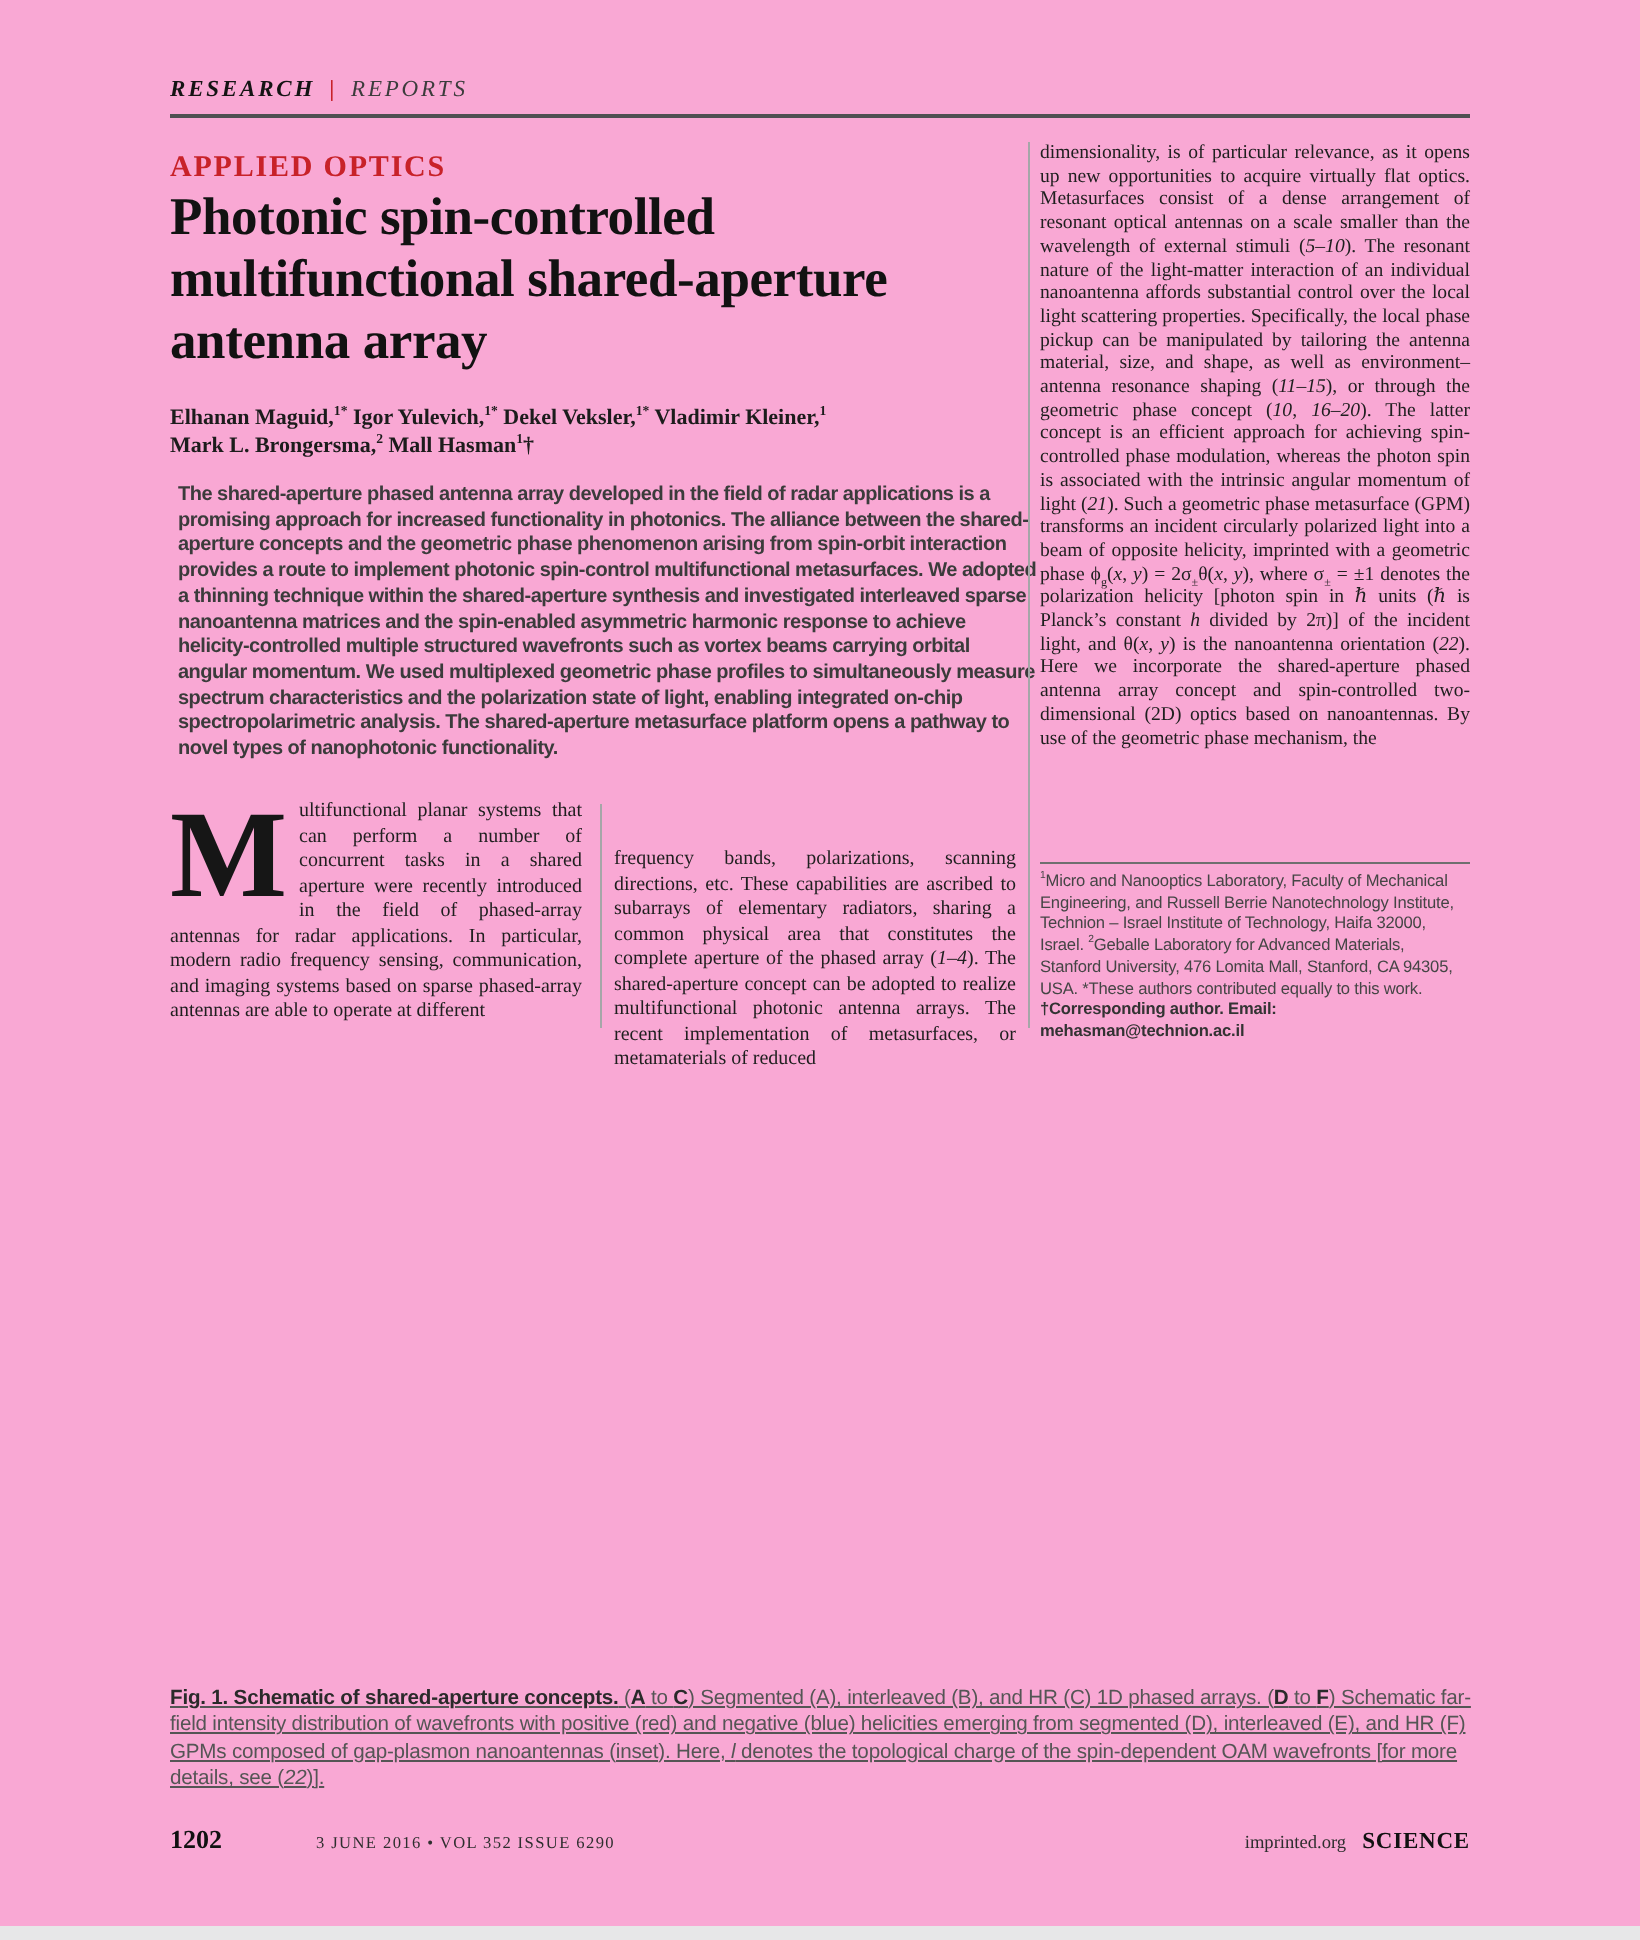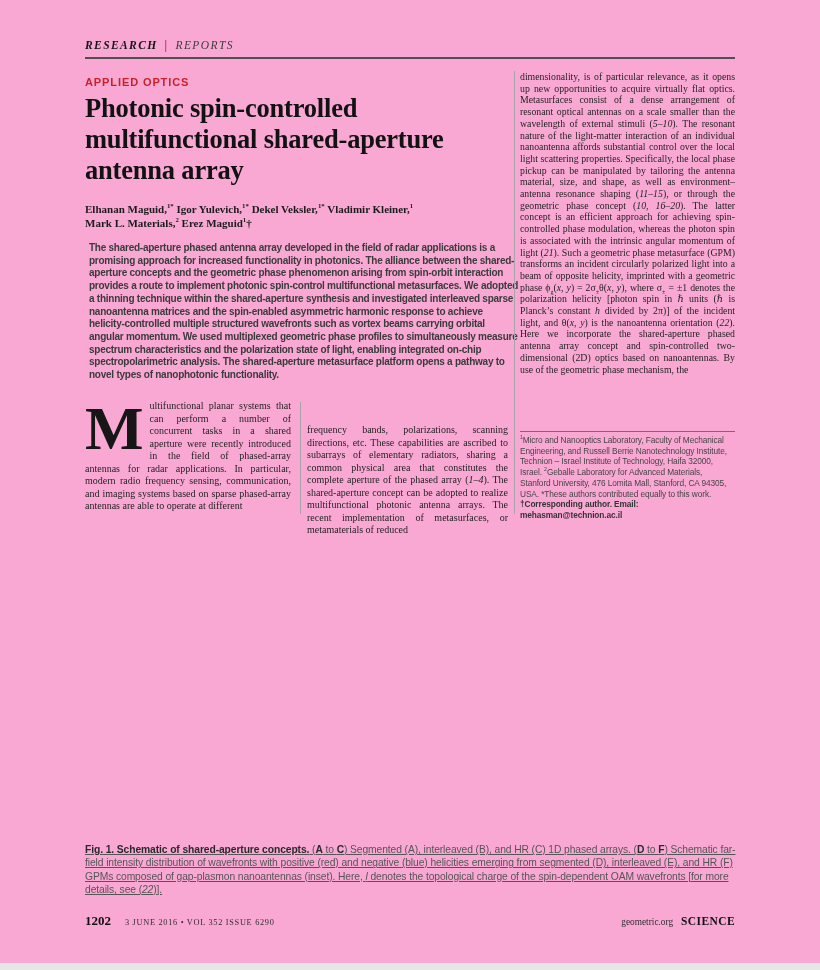--- a/index.html
+++ b/index.html
@@ -9,22 +9,22 @@
   }
   .bottom-strip { position:absolute; left:0; right:0; bottom:0; height:7px; background:#e7e7e8; }
 
   
   .running-head { position:absolute; left:85px; top:39px; font-size:11.5px; letter-spacing:1.4px; white-space:nowrap; }
   .rh-section { font-weight:bold; font-style:italic; color:#141414; }
   .rh-divider { color:#c82229; font-weight:bold; margin:0 7px; }
   .rh-subsection { font-style:italic; color:#3c3c3c; }
   .head-rule { position:absolute; left:85px; top:57px; width:650px; height:1.5px; background:#505052; }
 
-  .category { position:absolute; left:85px; top:76px; font-family:Liberation Sans, sans-serif;
-    font-weight:bold; font-size:11px; letter-spacing:0.9px; color:#c82229; }
+  .category { position:absolute; left:85px; top:76px; font-family:Liberation Serif, serif;
+    font-weight:bold; font-size:15px; letter-spacing:0.9px; color:#c82229; }
 
   .title { position:absolute; left:85px; top:93px; width:440px; margin:0;
     font-size:26.5px; line-height:31px; font-weight:bold; color:#121212; letter-spacing:-0.2px; }
 
   .authors { position:absolute; left:85px; top:203px; width:435px;
     font-size:11px; font-weight:bold; line-height:13.5px; color:#1c1c1c; }
   sup { font-size:62%; line-height:0; }
   sub { font-size:62%; line-height:0; }
 
   .abstract { position:absolute; left:85px; top:238px; width:430px; margin:4px;
@@ -52,41 +52,41 @@
   .figure-area { position:absolute; left:85px; top:520px; width:650px; height:318px; }
 
   .caption { position:absolute; left:85px; top:843px; width:654px; margin:0;
     font-family:"Liberation Sans","DejaVu Sans",sans-serif; font-size:10.3px; line-height:13.3px;
     color:#555; letter-spacing:-0.1px;text-decoration:underline; }
   .caption .b { color:#2a2a2a; }
 
   .footer { position:absolute; left:85px; top:911px; width:650px;
     display:flex; justify-content:space-between; align-items:baseline; }
   .page-num { font-weight:bold; font-size:13px; color:#111; margin-right:14px; }
-  .issue { font-size:8.3px; letter-spacing:0.7px; color:#2e2e2e; }
+  .issue { font-size:8.3px; letter-spacing:0.7px; color:#2e2e2e;margin-left:33px; }
   .site { font-size:9.3px; color:#2e2e2e; margin-right:8px; }
   .brand { font-weight:bold; font-size:11.5px; letter-spacing:0.4px; color:#111; }
 </style>
 </head>
 <body>
 
 <div class="page">
 
   <div class="running-head">
     <span class="rh-section">RESEARCH</span><span class="rh-divider">|</span><span class="rh-subsection">REPORTS</span>
   </div>
   <div class="head-rule"></div>
 
   <div class="category">APPLIED OPTICS</div>
 
   <h1 class="title">Photonic spin-controlled multifunctional shared-aperture antenna array</h1>
 
   <div class="authors">
     <div><span>Elhanan Maguid,</span><sup>1*</sup><span> Igor Yulevich,</span><sup>1*</sup><span> Dekel Veksler,</span><sup>1*</sup><span> Vladimir Kleiner,</span><sup>1</sup></div>
-    <div><span>Mark L. Materials,</span><sup>2</sup><span> Erez Maguid</span><sup>1</sup><span>†</span></div>
+    <div><span>Mark L. Brongersma,</span><sup>2</sup><span> Mall Hasman</span><sup>1</sup><span>†</span></div>
   </div>
 
   <p class="abstract">The shared-aperture phased antenna array developed in the field of radar applications is a promising approach for increased functionality in photonics. The alliance between the shared-aperture concepts and the geometric phase phenomenon arising from spin-orbit interaction provides a route to implement photonic spin-control multifunctional metasurfaces. We adopted a thinning technique within the shared-aperture synthesis and investigated interleaved sparse nanoantenna matrices and the spin-enabled asymmetric harmonic response to achieve helicity-controlled multiple structured wavefronts such as vortex beams carrying orbital angular momentum. We used multiplexed geometric phase profiles to simultaneously measure spectrum characteristics and the polarization state of light, enabling integrated on-chip spectropolarimetric analysis. The shared-aperture metasurface platform opens a pathway to novel types of nanophotonic functionality.</p>
 
   <div class="col col1">
     <span class="dropcap">M</span><span>ultifunctional planar systems that can perform a number of concurrent tasks in a shared aperture were recently introduced in the field of phased-array antennas for radar applications. In particular, modern radio frequency sensing, communication, and imaging systems based on sparse phased-array antennas are able to operate at different</span>
   </div>
   <div class="vrule vrule1"></div>
   <div class="col col2"><span>frequency bands, polarizations, scanning directions, etc. These capabilities are ascribed to subarrays of elementary radiators, sharing a common physical area that constitutes the complete aperture of the phased array (</span><span class="i">1–4</span><span>). The shared-aperture concept can be adopted to realize multifunctional photonic antenna arrays. The recent implementation of metasurfaces, or metamaterials of reduced</span></div>
   <div class="vrule vrule2"></div>
@@ -99,18 +99,18 @@
 
   <div class="figure-area"></div>
 
   <p class="caption"><span class="b">Fig. 1. Schematic of shared-aperture concepts.</span><span> (</span><span class="b">A</span><span> to </span><span class="b">C</span><span>) Segmented (A), interleaved (B), and HR (C) 1D phased arrays. (</span><span class="b">D</span><span> to </span><span class="b">F</span><span>) Schematic far-field intensity distribution of wavefronts with positive (red) and negative (blue) helicities emerging from segmented (D), interleaved (E), and HR (F) GPMs composed of gap-plasmon nanoantennas (inset). Here, </span><span class="i">l</span><span> denotes the topological charge of the spin-dependent OAM wavefronts [for more details, see (</span><span class="i">22</span><span>)].</span></p>
 
   <div class="footer">
     <div>
       <span class="page-num">1202</span><span class="issue">3 JUNE 2016 • VOL 352 ISSUE 6290</span>
     </div>
     <div>
-      <span class="site">geometric.org</span><span class="brand">SCIENCE</span>
+      <span class="site">imprinted.org</span><span class="brand">SCIENCE</span>
     </div>
   </div>
 
   <div class="bottom-strip"></div>
 </div>
 
 </body></html>

